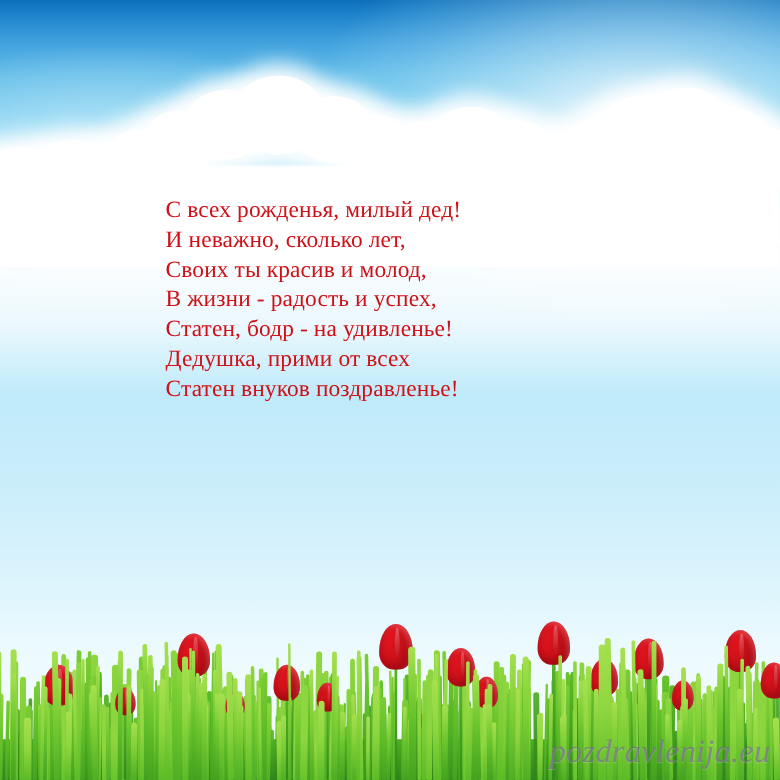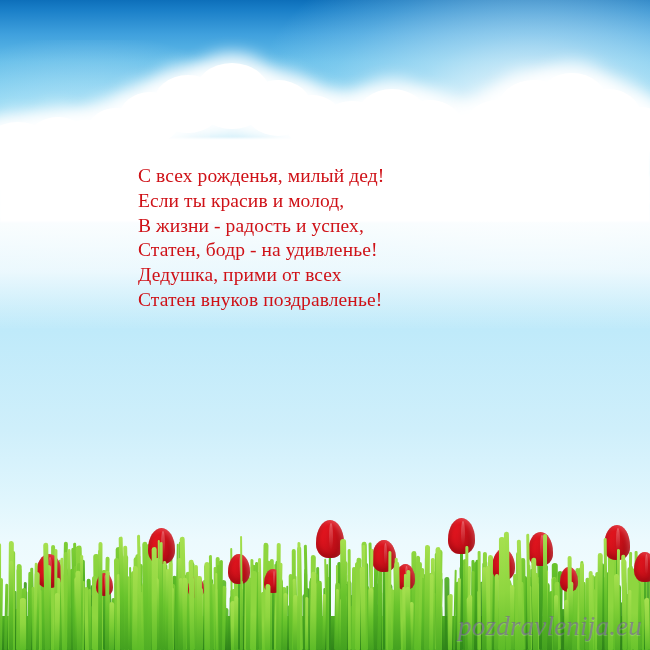--- a/index.html
+++ b/index.html
@@ -153,21 +153,22 @@
       <div class="puff soft" style="left: 497px; top: 80px; width: 74px; height: 60px;"></div>
       <div class="puff soft" style="left: 536px; top: 73px; width: 72px; height: 62px;"></div>
       <div class="puff soft" style="left: 575px; top: 89px; width: 66px; height: 54px;"></div>
       <div class="puff soft" style="left: 611px; top: 107px; width: 58px; height: 46px;"></div>
       <div class="cloudbase" style="left: 470px; top: 132px; width: 180px; height: 72px;"></div>
       <div class="cloudbase" style="left: 0px; top: 176px; width: 650px; height: 46px;"></div>
     </div>
 
   <div class="poem">
     <span class="line">С всех рожденья, милый дед!</span>
-    <span class="line">Если ты красив и молод,</span>
+    <span class="line">И неважно, сколько лет,</span>
+    <span class="line">Своих ты красив и молод,</span>
     <span class="line">В жизни - радость и успех,</span>
     <span class="line">Статен, бодр - на удивленье!</span>
     <span class="line">Дедушка, прими от всех</span>
     <span class="line">Статен внуков поздравленье!</span>
   </div>
 
   <div class="grass" id="grass">
     <div class="grass-floor"></div>
   <div class="blade" style="left: 349.184px; width: 4.5801px; height: 55.2896px; background: linear-gradient(to top, rgb(47, 132, 25) 0%, rgb(55, 145, 27) 45%, rgb(79, 174, 36) 100%); border-radius: 2.29005px 2.29005px 1px 1px; transform: rotate(3.26853deg) skewX(2.58042deg); opacity: 0.92;"></div>
       <div class="blade" style="left: 597.555px; width: 5.07059px; height: 68.1141px; background: linear-gradient(to top, rgb(47, 132, 25) 0%, rgb(55, 145, 27) 45%, rgb(79, 174, 36) 100%); border-radius: 2.53529px 2.53529px 1px 1px; transform: rotate(2.39467deg) skewX(1.89053deg); opacity: 0.92;"></div>

